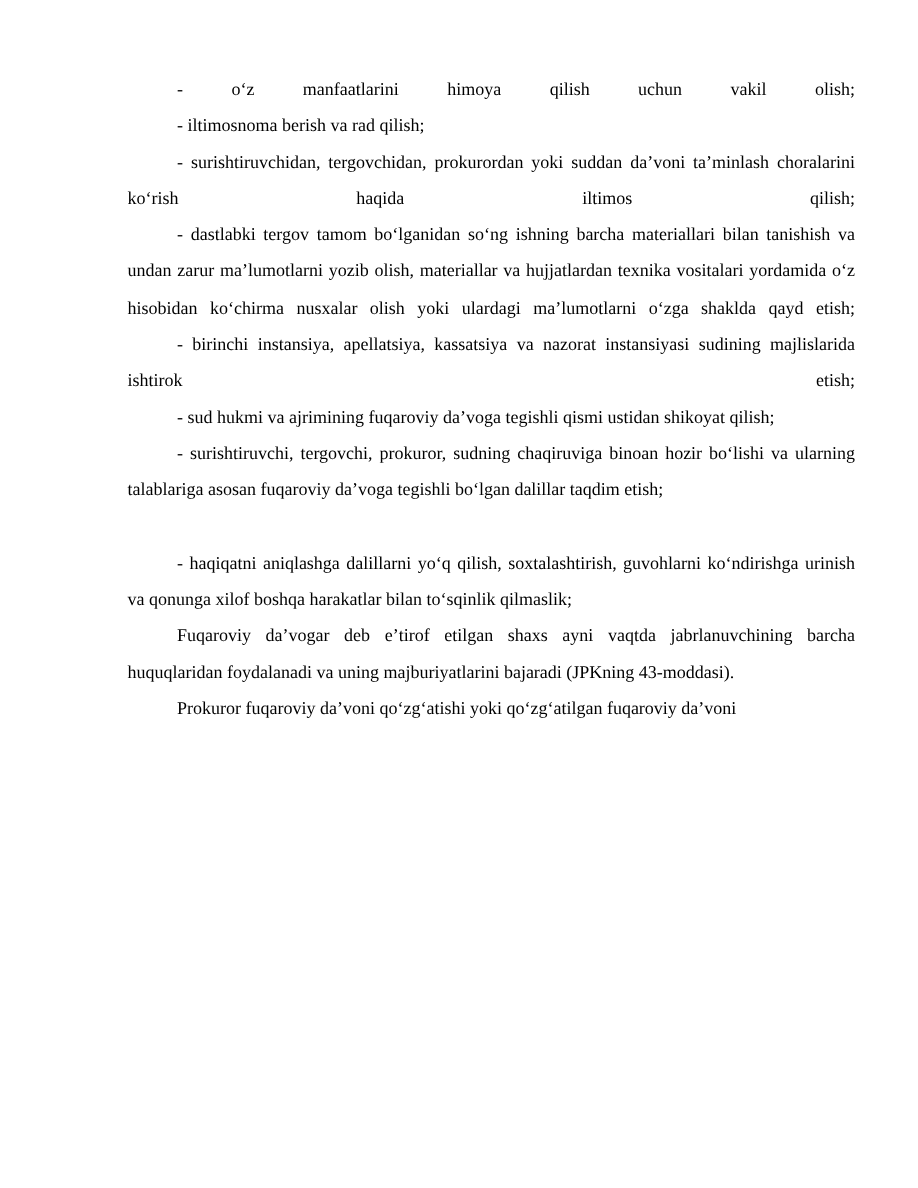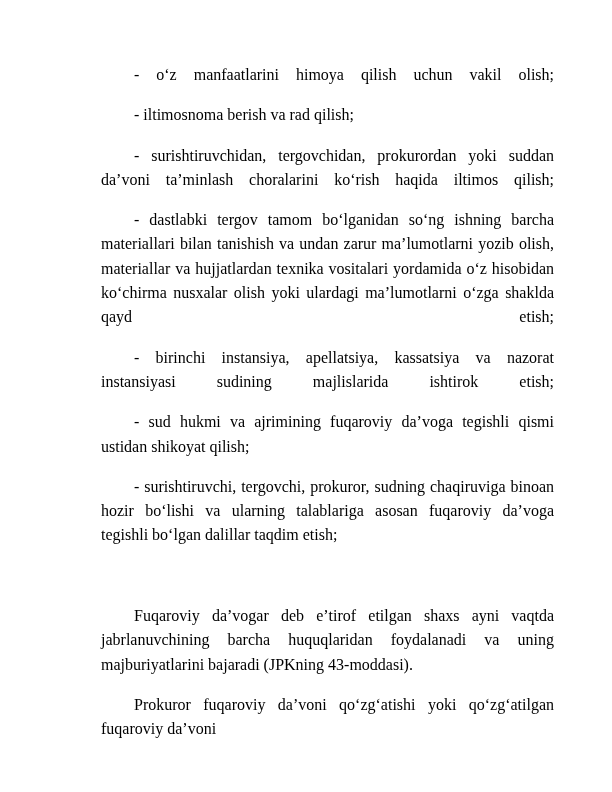--- a/index.html
+++ b/index.html
@@ -20,23 +20,23 @@
     overflow: hidden;
     box-sizing: border-box;
   }
   #doc-body {
     position: absolute;
     left: 85px;
     top: 47px;
     width: 485px;
   }
   p.para {
-    margin: 16px;
+    margin: 0;
     padding: 0;
-    font-size: 16px;
+    font-size: 12px;
     line-height: 24.3px;
     text-align: justify;
     text-justify: inter-word;
     text-indent: 33px;
     color: #000000;
     -webkit-hyphens: none;
     hyphens: none;
     word-spacing: normal;
   }
   
@@ -60,16 +60,17 @@
 <div id="page">
   <div id="doc-body">
       <p class="para stretch-last">-   oʻz   manfaatlarini   himoya   qilish   uchun   vakil   olish;</p>
       <p class="para last-natural">- iltimosnoma berish va rad qilish;</p>
       <p class="para stretch-last">- surishtiruvchidan, tergovchidan, prokurordan yoki suddan daʼvoni taʼminlash choralarini koʻrish haqida iltimos qilish;</p>
       <p class="para stretch-last">- dastlabki tergov tamom boʻlganidan soʻng ishning barcha materiallari bilan tanishish va undan zarur maʼlumotlarni yozib olish, materiallar va hujjatlardan texnika vositalari yordamida oʻz hisobidan koʻchirma nusxalar olish yoki ulardagi maʼlumotlarni oʻzga shaklda qayd etish;</p>
       <p class="para stretch-last">- birinchi instansiya, apellatsiya, kassatsiya va nazorat instansiyasi sudining majlislarida ishtirok etish;</p>
       <p class="para last-natural">- sud hukmi va ajrimining fuqaroviy daʼvoga tegishli qismi ustidan shikoyat qilish;</p>
       <p class="para last-natural">- surishtiruvchi, tergovchi, prokuror, sudning chaqiruviga binoan hozir boʻlishi va ularning talablariga asosan fuqaroviy daʼvoga tegishli boʻlgan dalillar taqdim etish;</p>
       <p class="blank-line">&nbsp;</p>
+      <p class="para last-natural">- haqiqatni aniqlashga dalillarni yoʻq qilish, soxtalashtirish, guvohlarni koʻndirishga urinish va qonunga xilof boshqa harakatlar bilan toʻsqinlik qilmaslik;</p>
       <p class="para last-natural">Fuqaroviy daʼvogar deb eʼtirof etilgan shaxs ayni vaqtda jabrlanuvchining barcha huquqlaridan foydalanadi va uning majburiyatlarini bajaradi (JPKning 43-moddasi).</p>
       <p class="para last-natural">Prokuror fuqaroviy daʼvoni qoʻzgʻatishi yoki qoʻzgʻatilgan fuqaroviy daʼvoni</p>
     </div>
 </div>
 
 </body></html>

